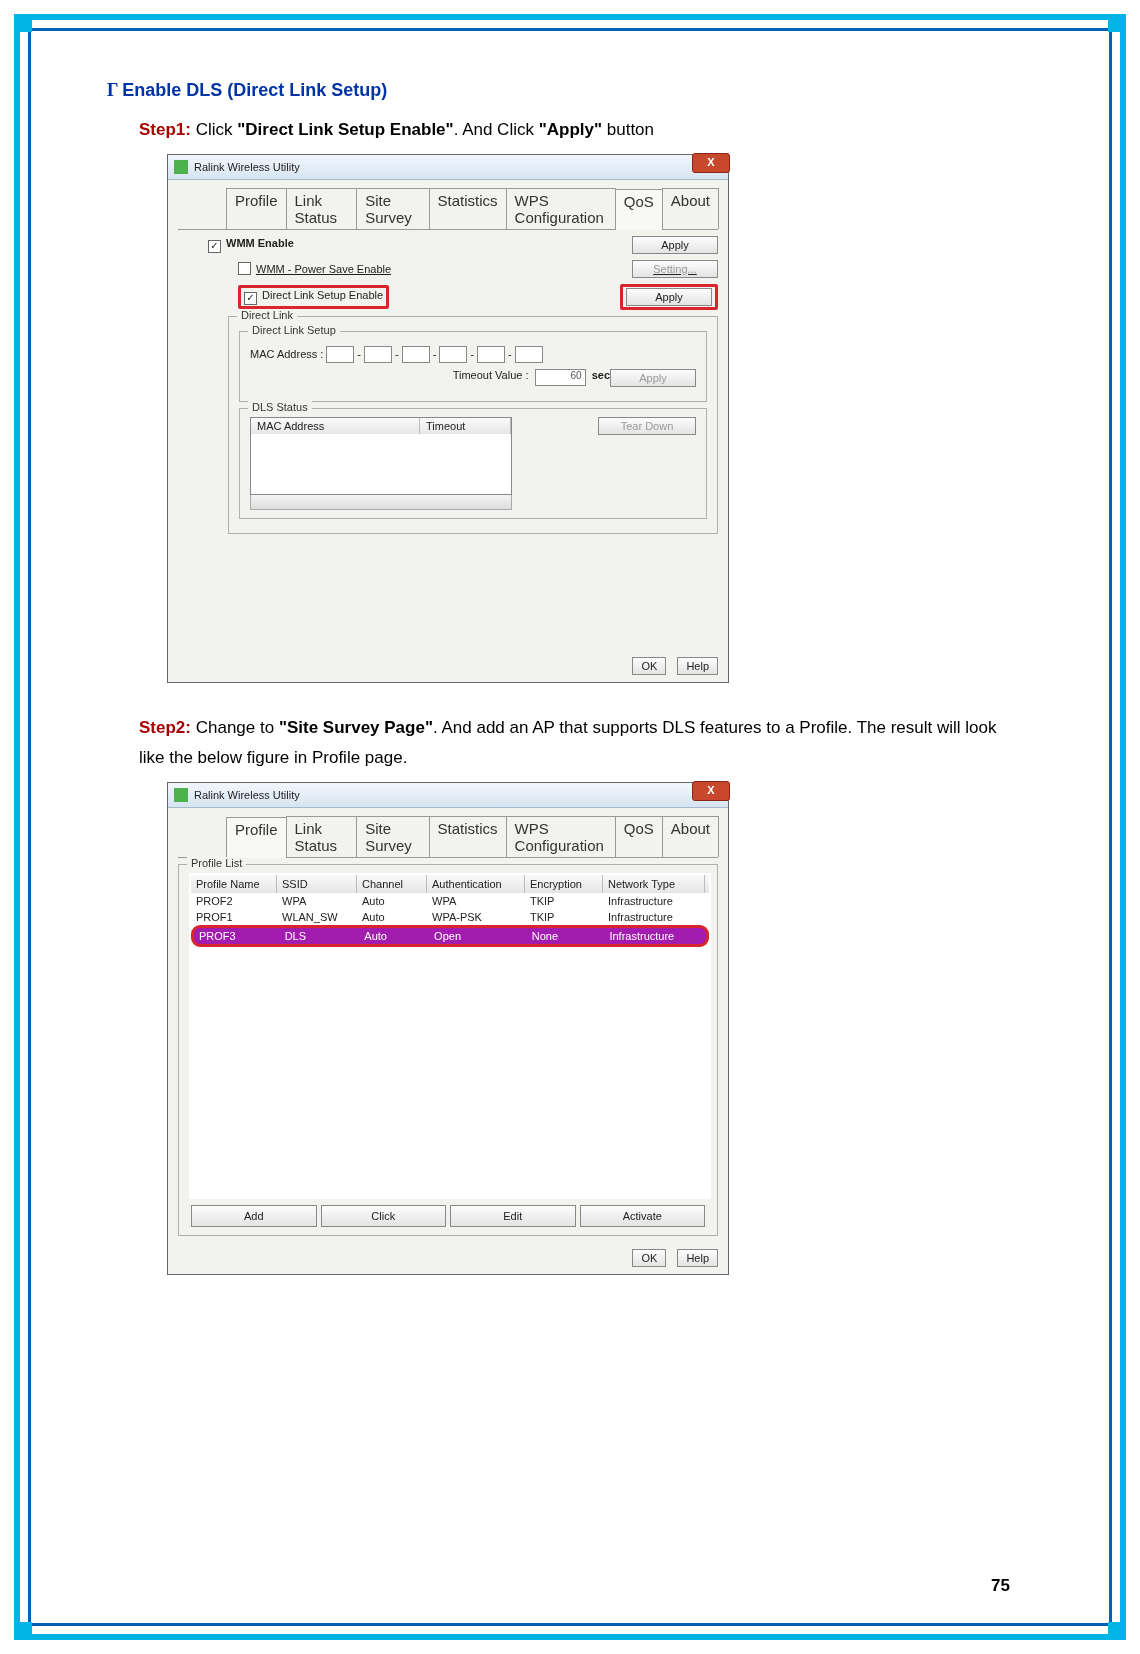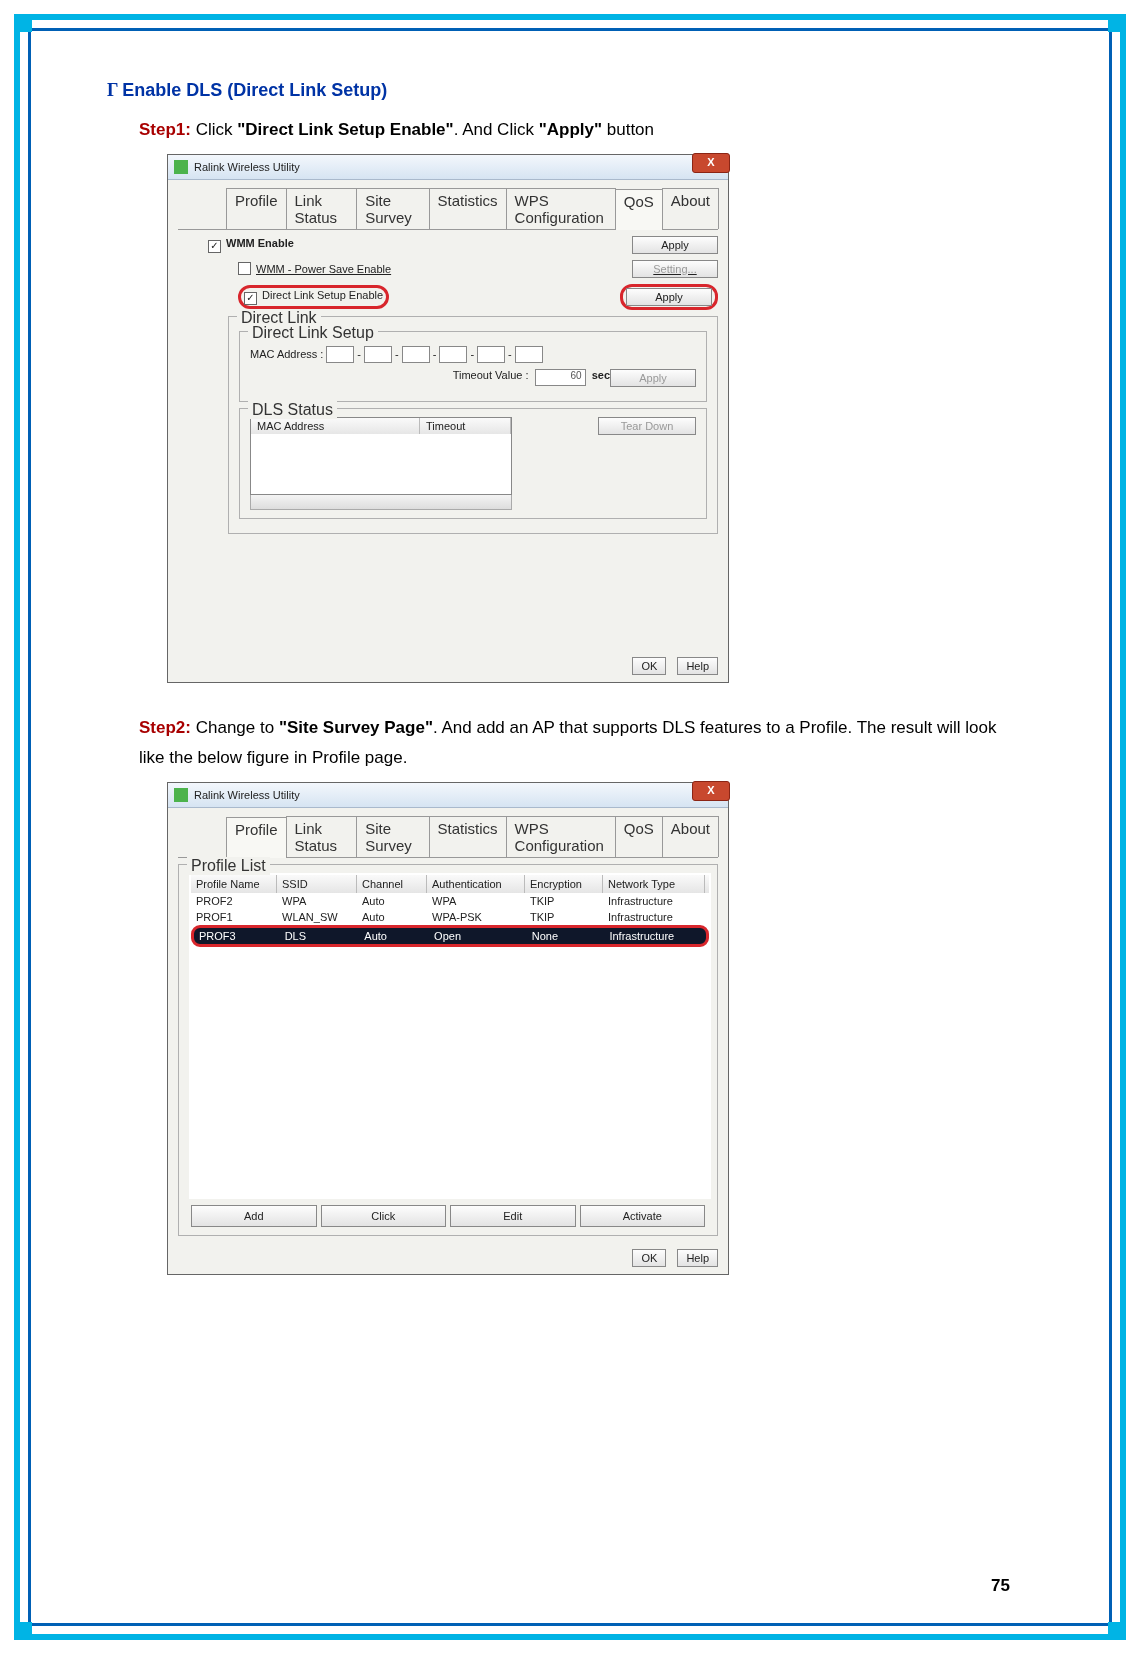--- a/index.html
+++ b/index.html
@@ -20,36 +20,36 @@
   .close-btn{position:absolute;right:-2px;top:-2px;width:36px;height:18px;background:#C8482E;border:1px solid #8B2515;border-radius:3px;color:#fff;text-align:center;font-size:11px;line-height:16px;font-weight:bold;}
   .win-body{background:#F2F2EE;padding:8px 10px 10px;}
   .tabs{display:flex;border-bottom:1px solid #999;margin-bottom:4px;font-size:15px;padding-left:48px;}
   .tab{padding:3px 8px;border:1px solid #999;border-bottom:none;background:#F2F2EE;margin-right:-1px;color:#333;}
   .tab.active{background:#F8F8F4;position:relative;top:1px;}
   .chk{display:inline-block;width:11px;height:11px;border:1px solid #666;background:#fff;margin-right:5px;vertical-align:-2px;text-align:center;line-height:10px;font-size:10px;}
   .chk.checked::before{content:"✓";}
   .row{margin:6px 0;display:flex;align-items:center;}
   .btn{background:linear-gradient(#fdfdfd,#e3e3e3);border:1px solid #888;padding:2px 8px;font-size:11px;text-align:center;cursor:pointer;}
   .btn.dis{color:#999;cursor:default;}
-  .redbox{border:3px solid #D8262C;border-radius:12px;padding:1px 3px;display:inline-block;}
+  .redbox{border:3px solid #D8262C;border-radius:2px;padding:1px 3px;display:inline-block;}
   .fieldset{border:1px solid #B0B0B0;margin:6px 0;padding:8px 10px;position:relative;}
-  .fieldset-legend{position:absolute;top:-8px;left:8px;background:#F2F2EE;padding:0 4px;font-size:16px;color:#333;}
+  .fieldset-legend{position:absolute;top:-8px;left:8px;background:#F2F2EE;padding:0 4px;font-size:11px;color:#333;}
   .small-input{display:inline-block;width:26px;height:15px;border:1px solid #888;background:#fff;margin:0 3px;}
   .tbl{border:1px solid #888;background:#fff;width:260px;font-size:11px;}
   .tbl-header{display:flex;background:linear-gradient(#fafafa,#e6e6e6);}
   .tbl-header div{padding:2px 6px;border-right:1px solid #bbb;}
   .footer-btns{text-align:right;padding-top:10px;}
   .footer-btns .btn{width:68px;margin-left:8px;}
   
   .pl-tbl{border:2px solid #fff;background:#fff;width:100%;font-size:11px;}
   .pl-head{display:flex;background:linear-gradient(#fafafa,#e5e5e5);}
   .pl-head div{padding:3px 5px;border-right:1px solid #bbb;box-sizing:border-box;}
   .pl-row{display:flex;}
   .pl-row div{padding:2px 5px;box-sizing:border-box;}
-  .pl-row.sel{background:#0f172a;color:#fff;border:3px solid #D8262C;border-radius:9px;}
+  .pl-row.sel{background:#a21caf;color:#fff;border:3px solid #D8262C;border-radius:9px;}
   .col1{width:86px}.col2{width:80px}.col3{width:70px}.col4{width:98px}.col5{width:78px}.col6{width:102px}
   .action-row{display:flex;margin-top:6px;}
   .action-row .btn{flex:1;margin:0 2px;padding:4px 0;}
   .page-num{position:absolute;right:130px;bottom:58px;font-size:17px;font-weight:bold;}
 </style>
 </head>
 <body>
 
 <div class="page">
   <div class="frame-outer"></div>

